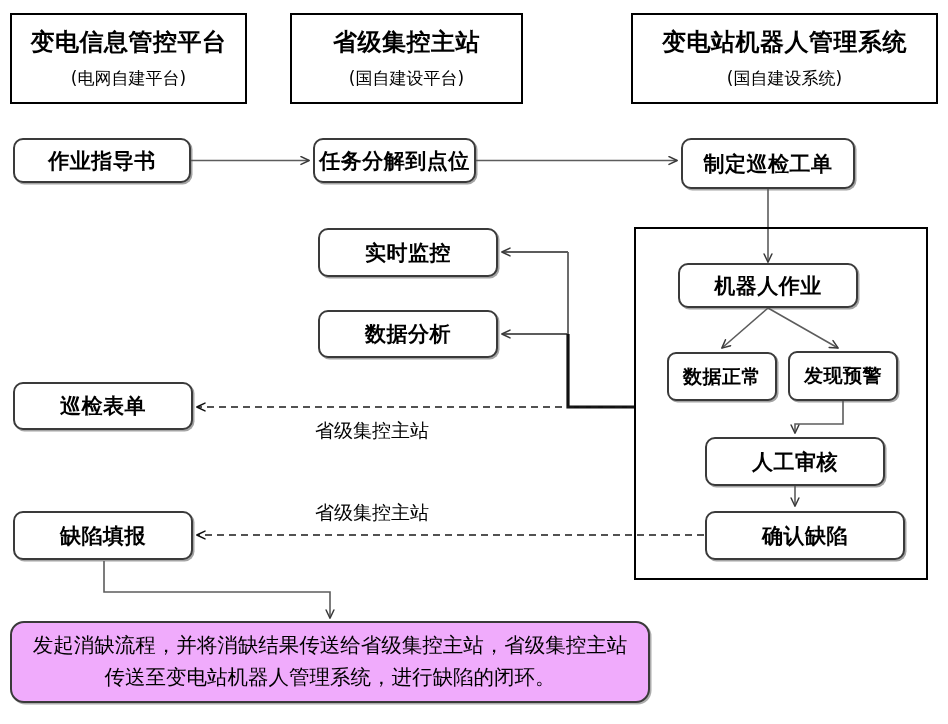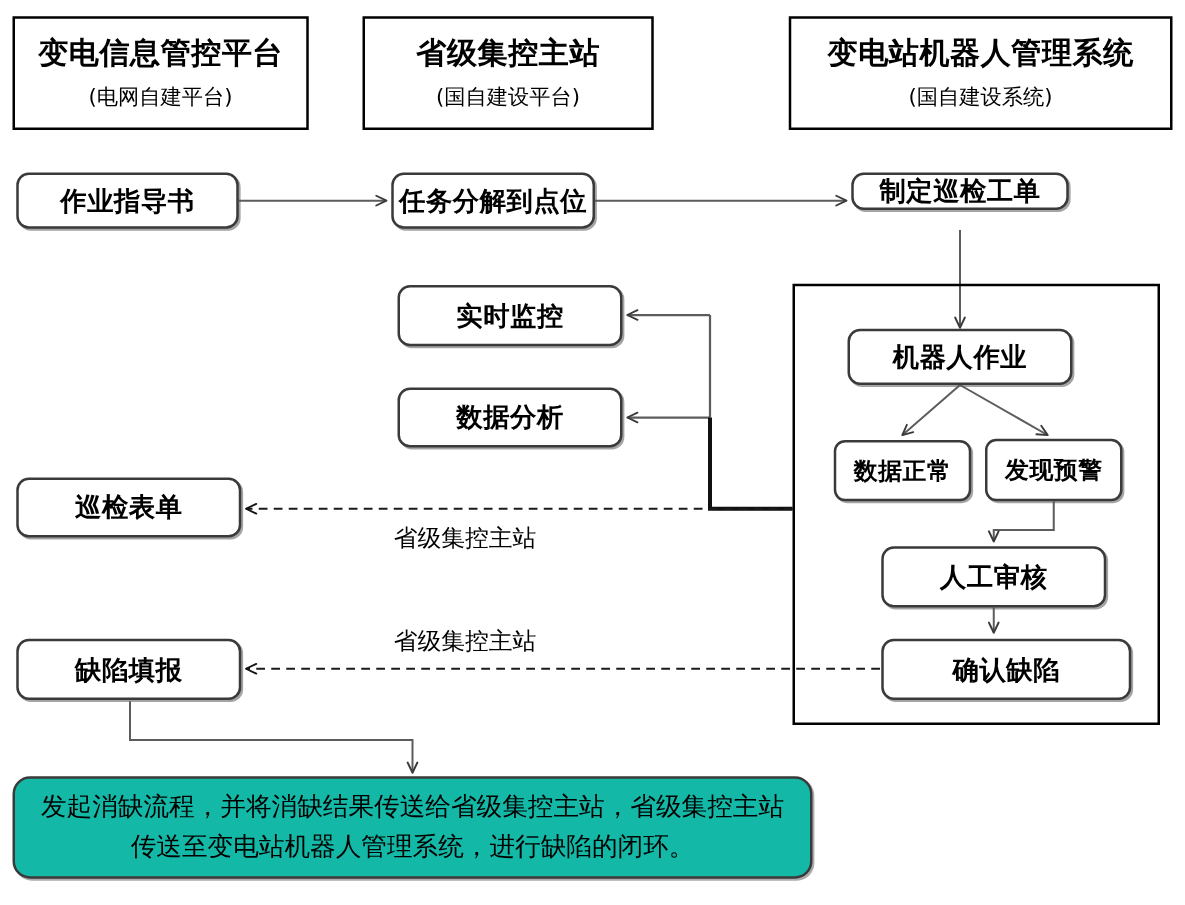--- a/index.html
+++ b/index.html
@@ -79,21 +79,21 @@
     font-size: 19px;
     color: #000000;
     white-space: nowrap;
   }
   
   .summary {
     position: absolute;
     box-sizing: border-box;
     border: 2px solid #3a3a3a;
     border-radius: 14px;
-    background: #14b8a6;
+    background: #f0abfc;
     display: flex;
     align-items: center;
     justify-content: center;
     padding: 6px 14px;
     box-shadow: 1.5px 1.5px 0 rgba(90,90,90,0.5);
   }
   .summary p {
     margin: 0;
     font-size: 20.5px;
     line-height: 1.55;
@@ -168,21 +168,21 @@
   <div class="panel" style="left:634px; top:227px; width:294px; height:353px;"></div>
 
   <div class="node proc" style="left:13px; top:138px; width:178px; height:45px;">
     <span>作业指导书</span>
   </div>
 
   <div class="node proc" style="left:313px; top:138px; width:163px; height:45px;">
     <span>任务分解到点位</span>
   </div>
 
-  <div class="node proc" style="left:681px; top:138px; width:174px; height:30px;">
+  <div class="node proc" style="left:681px; top:138px; width:174px; height:51px;">
     <span>制定巡检工单</span>
   </div>
 
   <div class="node proc" style="left:318px; top:228px; width:180px; height:49px;">
     <span>实时监控</span>
   </div>
 
   <div class="node proc" style="left:318px; top:310px; width:180px; height:48px;">
     <span>数据分析</span>
   </div>

